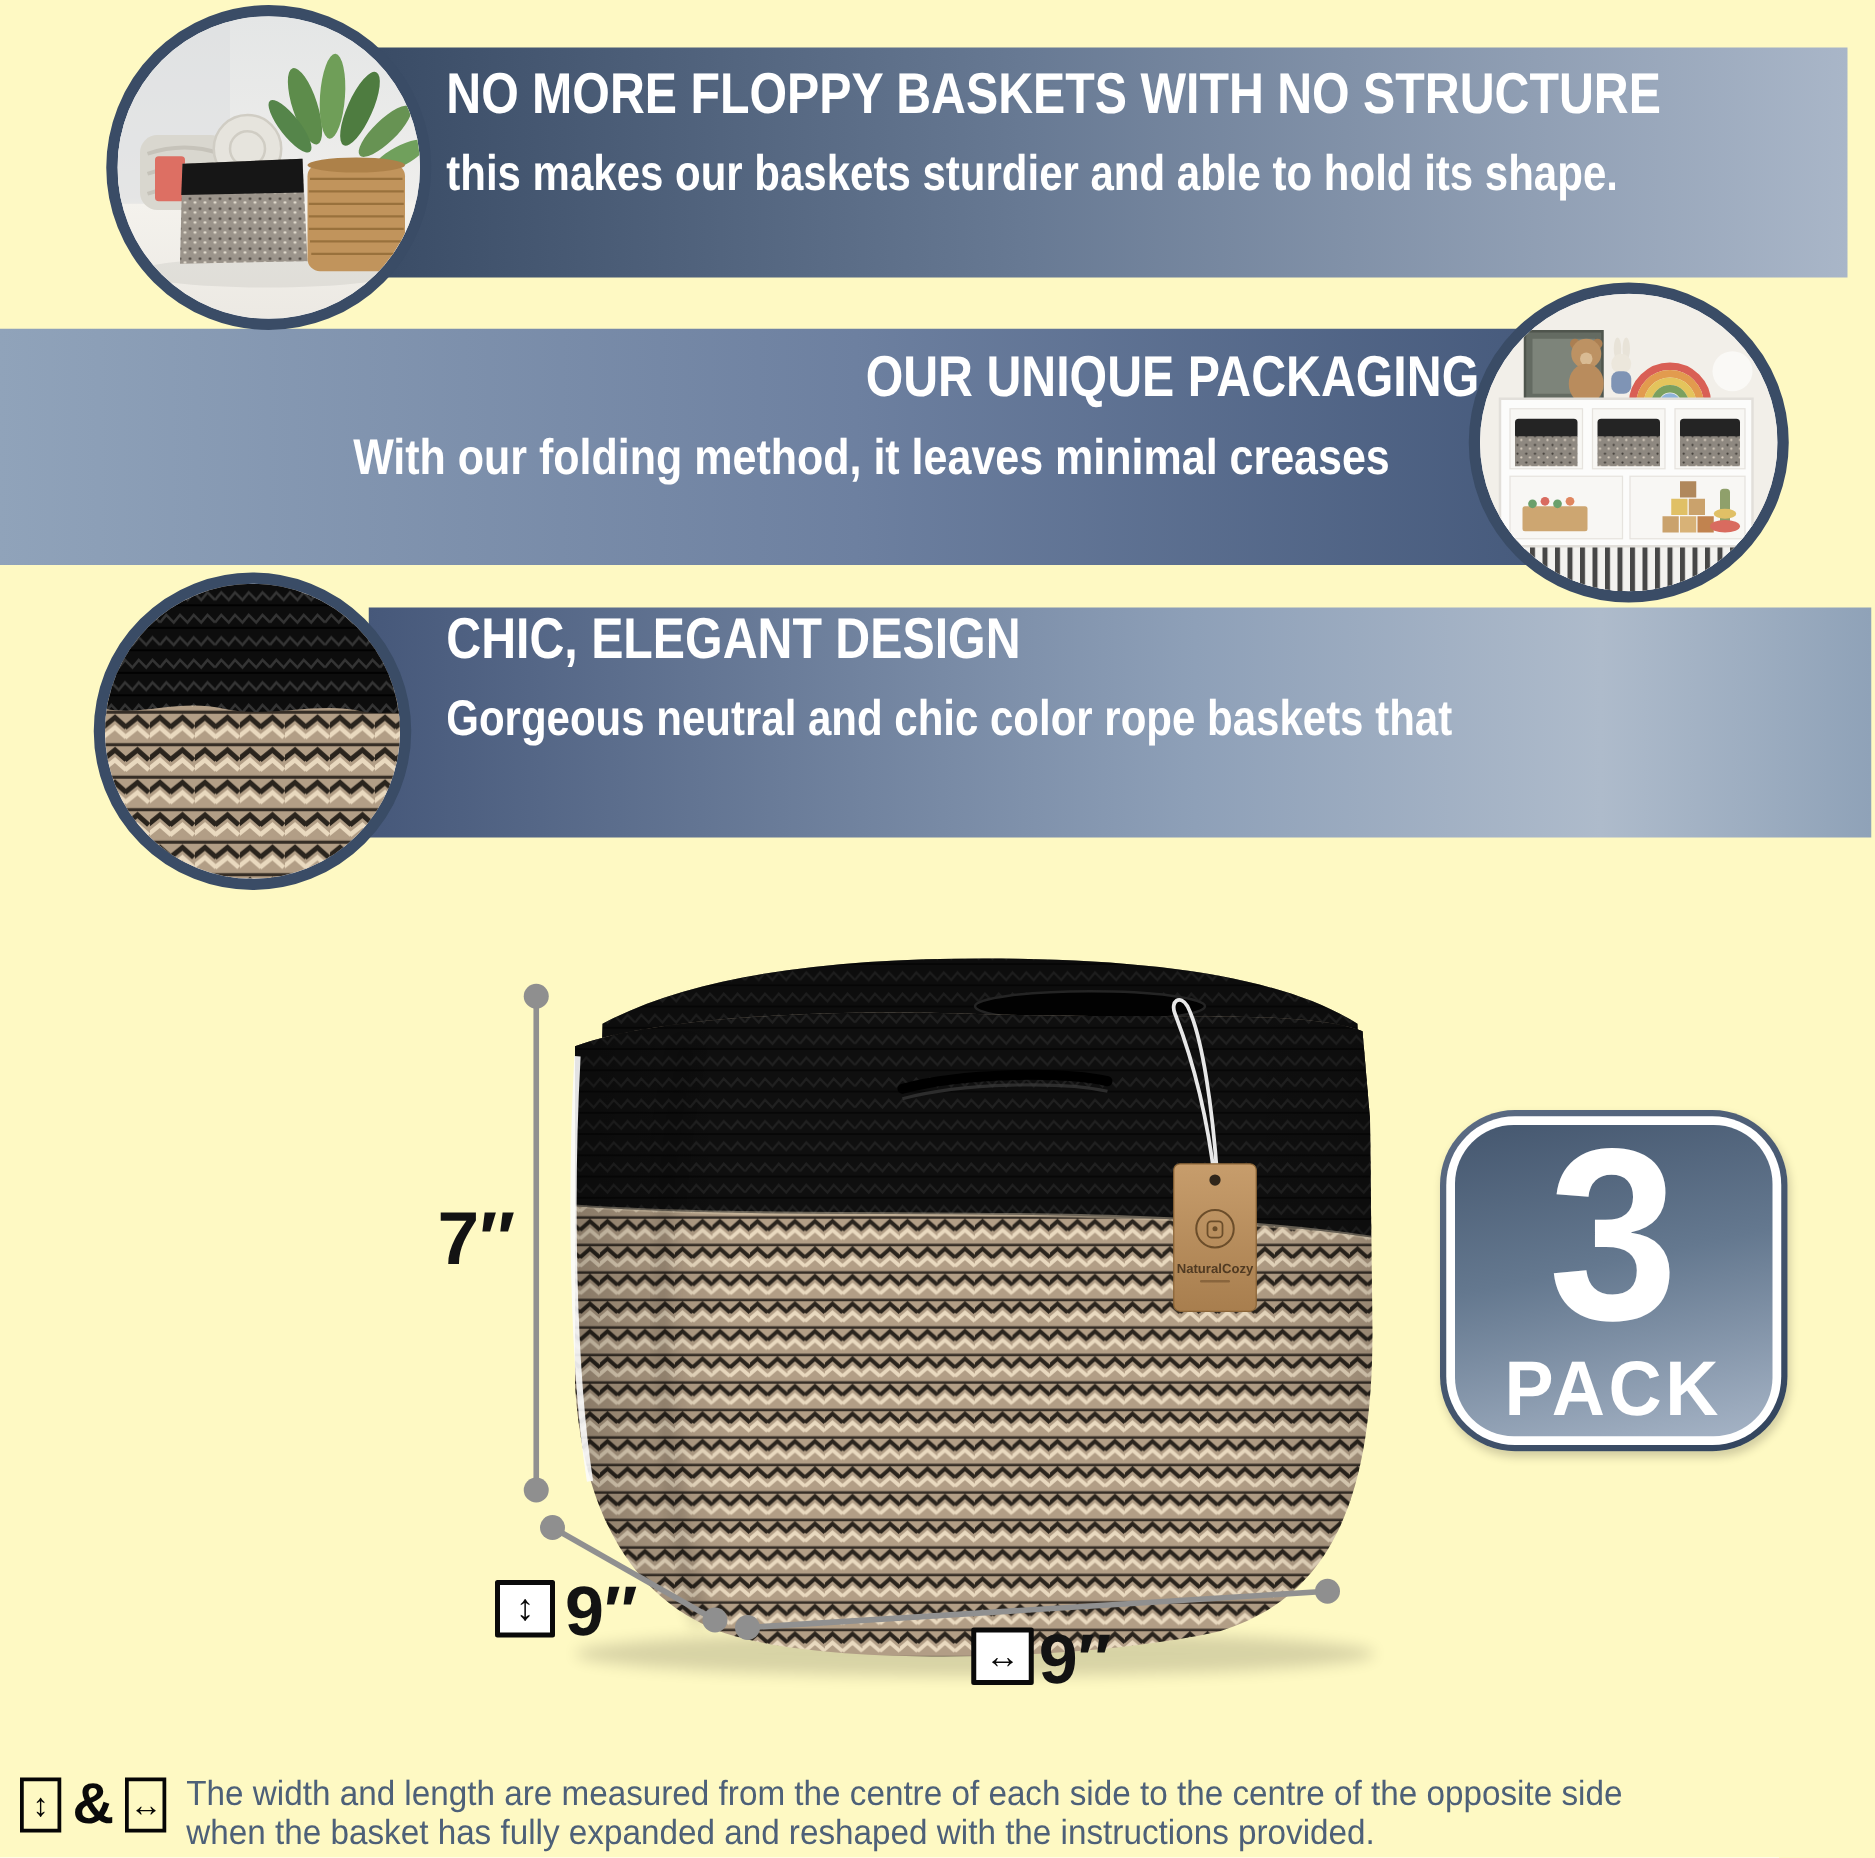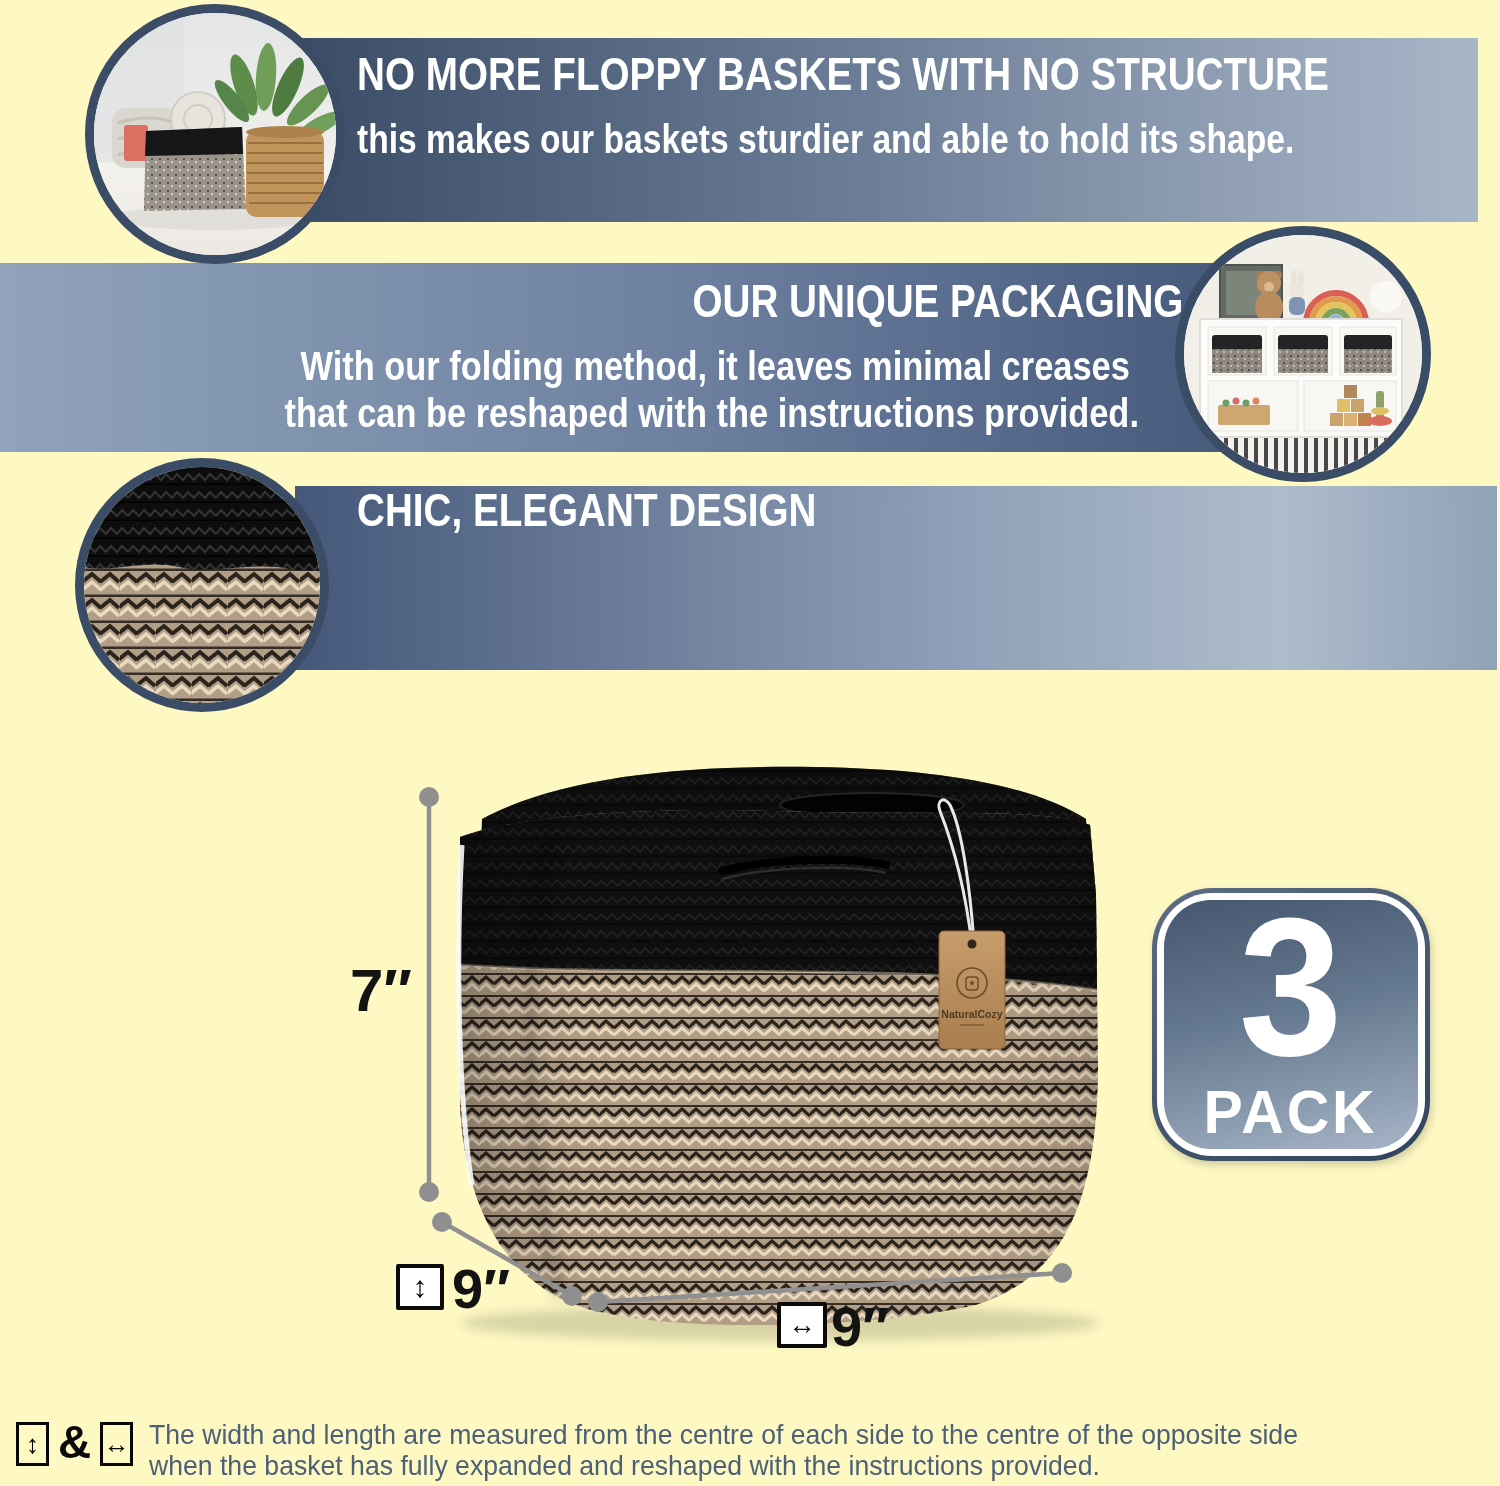--- a/index.html
+++ b/index.html
@@ -16,21 +16,21 @@
            background:linear-gradient(90deg,#46587a 0%,#8ea0b8 55%,#aebbcb 82%,#8fa2b8 100%);}
   .btext{position:absolute;inset:0;}
   .bheading{font-size:46px;font-weight:bold;line-height:1.08;white-space:nowrap;}
   .bbody{font-size:40px;font-weight:bold;line-height:47px;margin-top:16px;}
   .cond{display:inline-block;transform:scaleX(0.84);transform-origin:0 50%;white-space:nowrap;}
   .cond-r{display:inline-block;transform:scaleX(0.84);transform-origin:100% 50%;white-space:nowrap;}
   .cond-c{display:inline-block;transform:scaleX(0.86);transform-origin:50% 50%;white-space:nowrap;}
   .banner1 .btext{padding:12px 0 0 64px;text-align:left;}
   .banner2 .btext{padding-top:14px;}
   .banner2 .bheading{text-align:right;padding-right:62px;}
-  .banner2 .bbody{text-align:right;padding-left:215px;padding-right:48px;}
+  .banner2 .bbody{text-align:left;padding-left:215px;padding-right:48px;}
   .banner3 .btext{padding:0 0 0 62px;text-align:left;}
 
   
   .circle{position:absolute;z-index:2;border-radius:50%;border:9px solid #3a4c66;
           overflow:hidden;background:#eee;}
   .circle svg{display:block;}
   .circle1{left:85px;top:4px;width:242px;height:242px;}
   .circle2{left:1175px;top:226px;width:238px;height:238px;}
   .circle3{left:75px;top:458px;width:236px;height:236px;}
 
@@ -83,29 +83,29 @@
         <div><span class="cond">this makes our baskets sturdier and able to hold its shape.</span></div>
       </div>
     </div>
   </div>
 
   <div class="banner banner2">
     <div class="btext">
       <div class="bheading"><span class="cond-r">OUR UNIQUE PACKAGING</span></div>
       <div class="bbody">
         <div><span class="cond-c">With our folding method, it leaves minimal creases</span></div>
-        <div><span class="cond-c">that can be reshaped with the instructions provided.</span></div>
       </div>
     </div>
   </div>
 
   <div class="banner banner3">
     <div class="btext">
       <div class="bheading"><span class="cond">CHIC, ELEGANT DESIGN</span></div>
       <div class="bbody">
+        <div><span class="cond">Gorgeous neutral and chic color rope baskets that</span></div>
       </div>
     </div>
   </div>
 
   <div class="circle circle1">
     <svg width="242" height="242" viewBox="0 0 242 242">
       <defs>
         <linearGradient id="c1bg" x1="0" y1="0" x2="0" y2="1">
           <stop offset="0" stop-color="#e4e6e6"></stop>
             <stop offset="0.6" stop-color="#efeeec"></stop>

